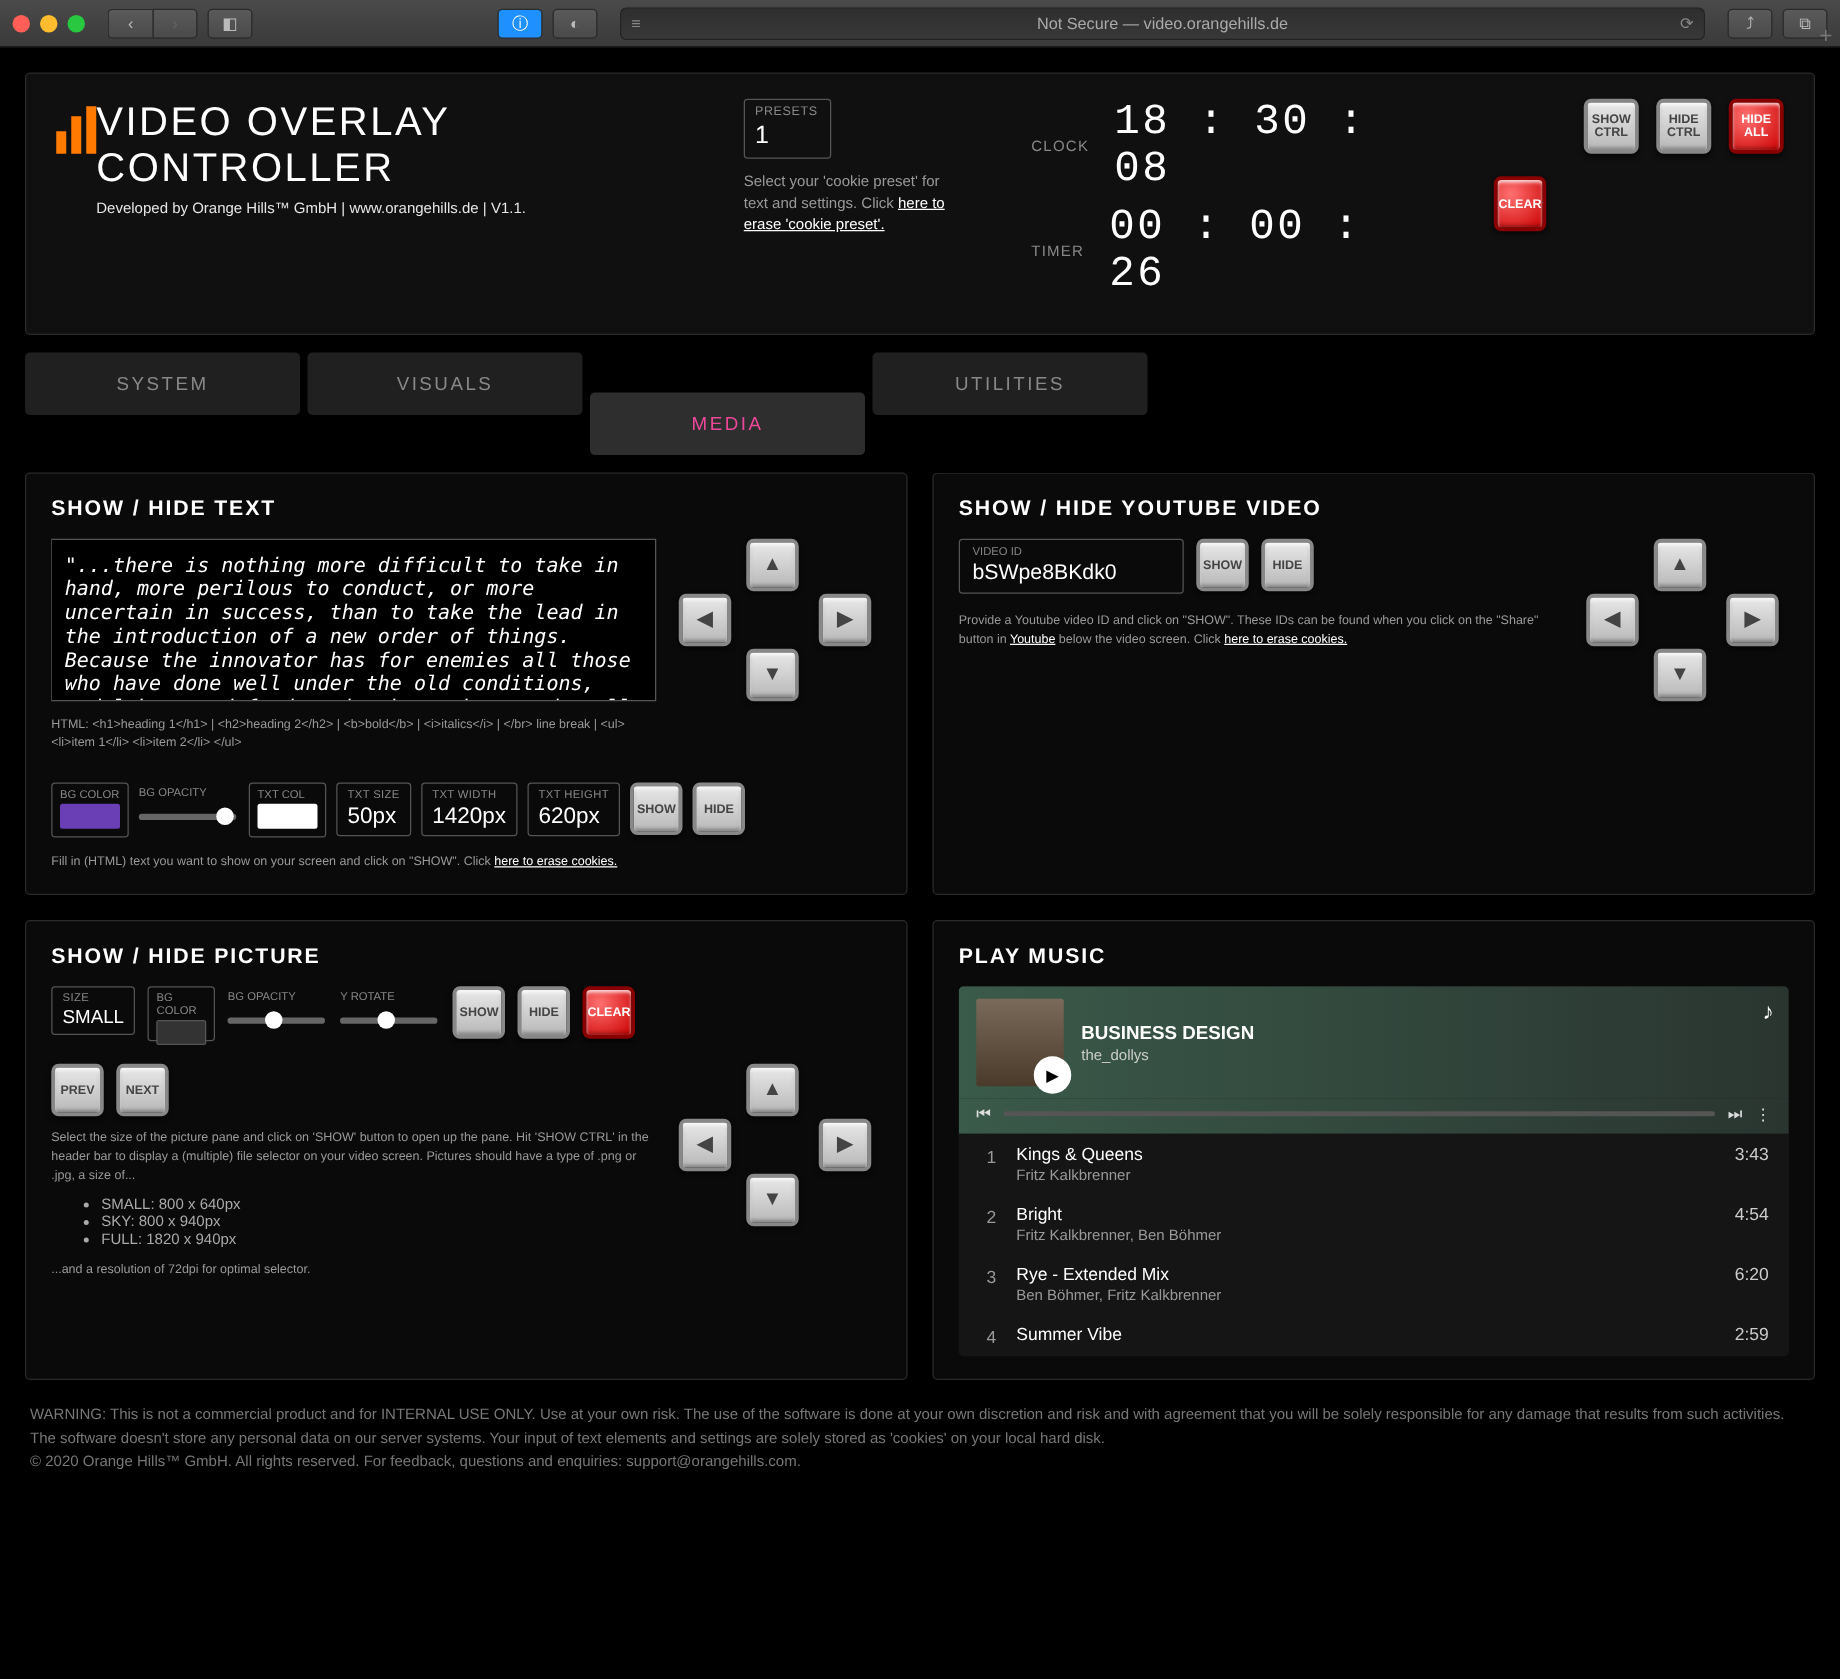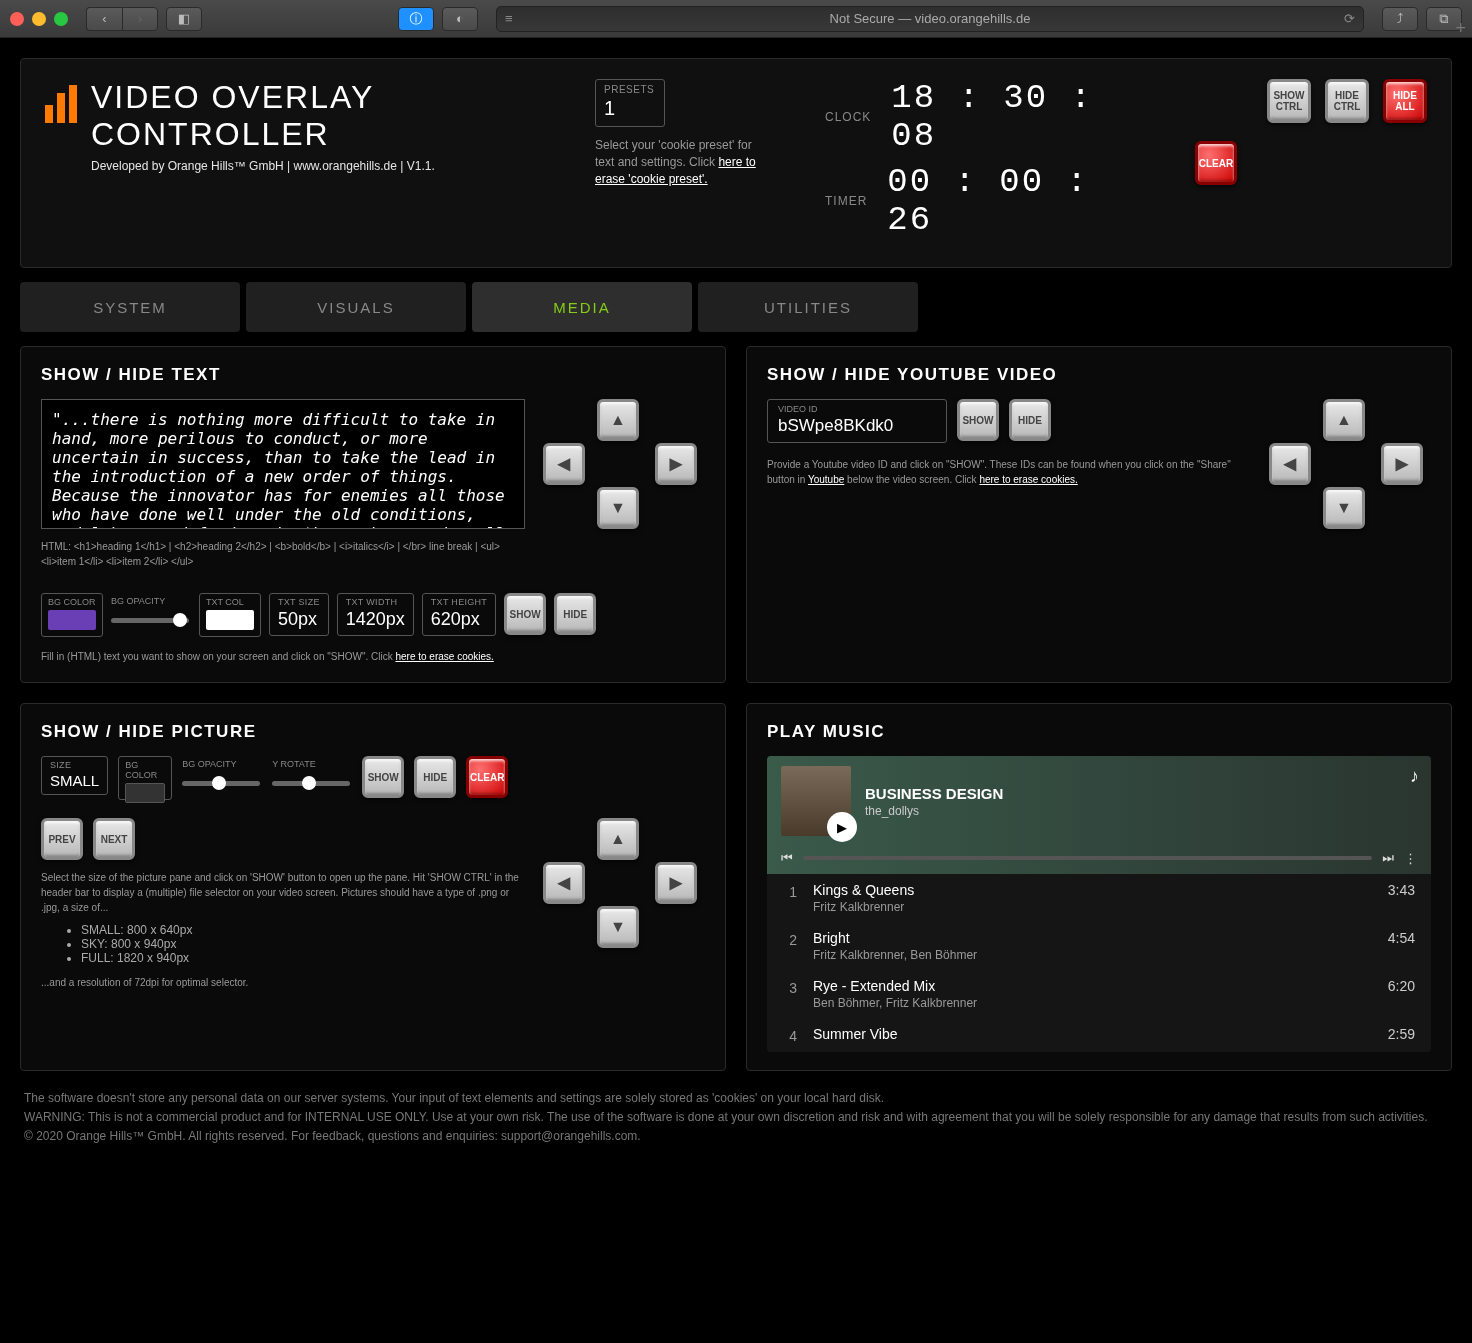--- a/index.html
+++ b/index.html
@@ -14,21 +14,21 @@
   .navgroup .navbtn:first-child{border-radius:4px 0 0 4px; border-right:none;}
   .navgroup .navbtn:last-child{border-radius:0 4px 4px 0;}
   .url { flex:1; height:26px; background:linear-gradient(#2e2e2e,#383838); border:1px solid #222; border-radius:5px; display:flex; align-items:center; justify-content:center; color:#aaa; font-size:13px; margin:0 10px; position:relative;}
   .url .left-ico{position:absolute; left:8px; color:#888;}
   .url .ref{position:absolute; right:8px; color:#888;}
   .blue-ico{background:#1e90ff !important; color:#fff !important;}
   .plus-tab{position:absolute; right:0; bottom:-2px; color:#777; font-size:18px; padding-right:6px;}
   
   .app { padding: 20px; }
   .header { background:#101010; border:1px solid #2a2a2a; border-radius:4px; padding: 20px 24px; display:flex; align-items:flex-start; gap:30px; }
-  .logo-block{ display:flex; align-items:flex-start; gap:14px; flex:0 0 520px;}
+  .logo-block{ display:flex; align-items:flex-start; flex:0 0 520px;}
   .logo-bars{display:flex; gap:4px; align-items:flex-end; height:38px; margin-top:6px;}
   .logo-bars span{ width:8px; background:#ff7a00; display:block;}
   .logo-bars span:nth-child(1){height:18px;} .logo-bars span:nth-child(2){height:30px;} .logo-bars span:nth-child(3){height:38px;}
   .title-wrap{}
   h1.title{ color:#fff; font-size:32px; font-weight:400; letter-spacing:2px; font-family: "Arial Narrow", Arial, sans-serif; font-stretch: condensed;}
   .subtitle{ color:#e5e5e5; font-size:12px; margin-top:6px;}
   .presets-block{ flex:0 0 170px; }
   .field{ border:1px solid #555; border-radius:3px; padding:4px 8px 6px; }
   .field-label{ color:#888; font-size:10px; letter-spacing:0.5px;}
   .field-value{ color:#fff; font-size:20px; margin-top:2px;}
@@ -40,21 +40,21 @@
   .clock-val{ color:#fff; font-size:34px; font-family:"Courier New",monospace; letter-spacing:2px;}
   .header-btns{ margin-left:auto; display:flex; gap:14px; align-items:flex-start;}
   
   .btn3d{ width:52px; height:52px; border-radius:6px; background:linear-gradient(#e8e8e8,#b8b8b8); border:3px solid #888; box-shadow: inset 0 2px 3px rgba(255,255,255,.8), inset 0 -2px 3px rgba(0,0,0,.3), 0 2px 4px rgba(0,0,0,.6); display:flex; align-items:center; justify-content:center; color:#444; font-size:10px; font-weight:bold; text-align:center; line-height:1.1; cursor:pointer; user-select:none;}
   .btn3d.red{ background: radial-gradient(circle at 30% 30%, #ff7070, #cc0000); border-color:#800; color:#fff;}
   .btn3d.wide{width:44px; height:44px;}
   .btn3d.small{width:42px; height:42px;}
   
   .tabs{ display:flex; gap:6px; margin-top:14px;}
   .tab{ flex:0 0 220px; height:50px; background:#202020; border-radius:4px; display:flex; align-items:center; justify-content:center; color:#888; font-size:15px; letter-spacing:2px; font-weight:500; cursor:pointer;}
-  .tab.active{ background:#2e2e2e; color:#84cc16;}
+  .tab.active{ background:#2e2e2e; color:#ec4899;margin-top:32px;}
   
   .grid{ display:grid; grid-template-columns: 1fr 1fr; gap:20px; margin-top:14px;}
   .panel{ background:#0a0a0a; border:1px solid #2a2a2a; border-radius:4px; padding:18px 20px;}
   .panel h2{ color:#fff; font-size:17px; letter-spacing:1.5px; font-weight:600; margin-bottom:14px; font-stretch:condensed;}
   .row{display:flex; gap:10px; align-items:flex-start;}
   textarea.ta{ width:100%; height:130px; background:#000; border:1px solid #555; color:#fff; font-size:16px; padding:10px; font-style:italic; resize:none;}
   .help{ color:#999; font-size:10px; line-height:1.5;}
   .help a, .help .u{color:#fff; text-decoration:underline;}
   
   .dpad{ position:relative; width:170px; height:130px; flex-shrink:0;}
@@ -396,17 +396,17 @@
                 <div class="a"></div>
               </div>
               <div class="sp-dur">2:59</div>
             </div>
         </div>
       </div>
     </div>
   </div>
 
   <div class="footer">
+    <div>WARNING: This is not a commercial product and for INTERNAL USE ONLY. Use at your own risk. The use of the software is done at your own discretion and risk and with agreement that you will be solely responsible for any damage that results from such activities.</div>
     <div>The software doesn't store any personal data on our server systems. Your input of text elements and settings are solely stored as 'cookies' on your local hard disk.</div>
-    <div>WARNING: This is not a commercial product and for INTERNAL USE ONLY. Use at your own risk. The use of the software is done at your own discretion and risk and with agreement that you will be solely responsible for any damage that results from such activities.</div>
     <div>© 2020 Orange Hills™ GmbH. All rights reserved. For feedback, questions and enquiries: support@orangehills.com.</div>
   </div>
 </div>
 
 </body></html>

